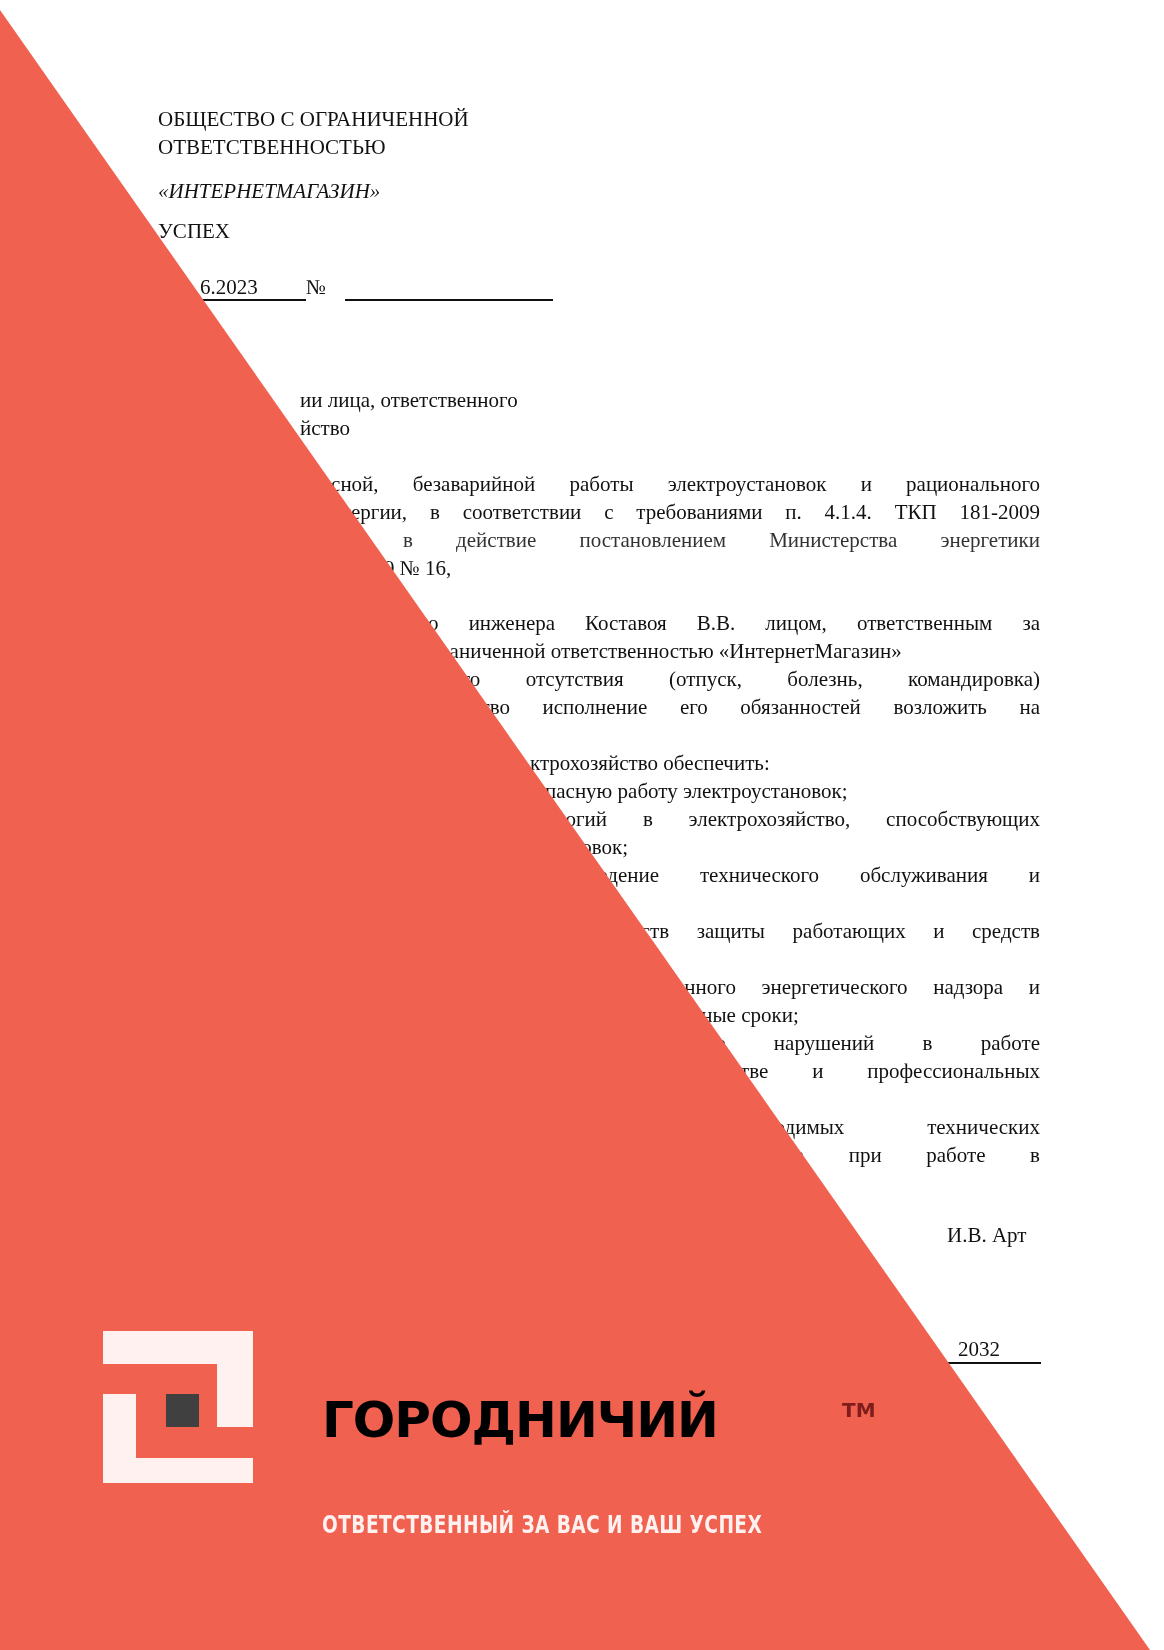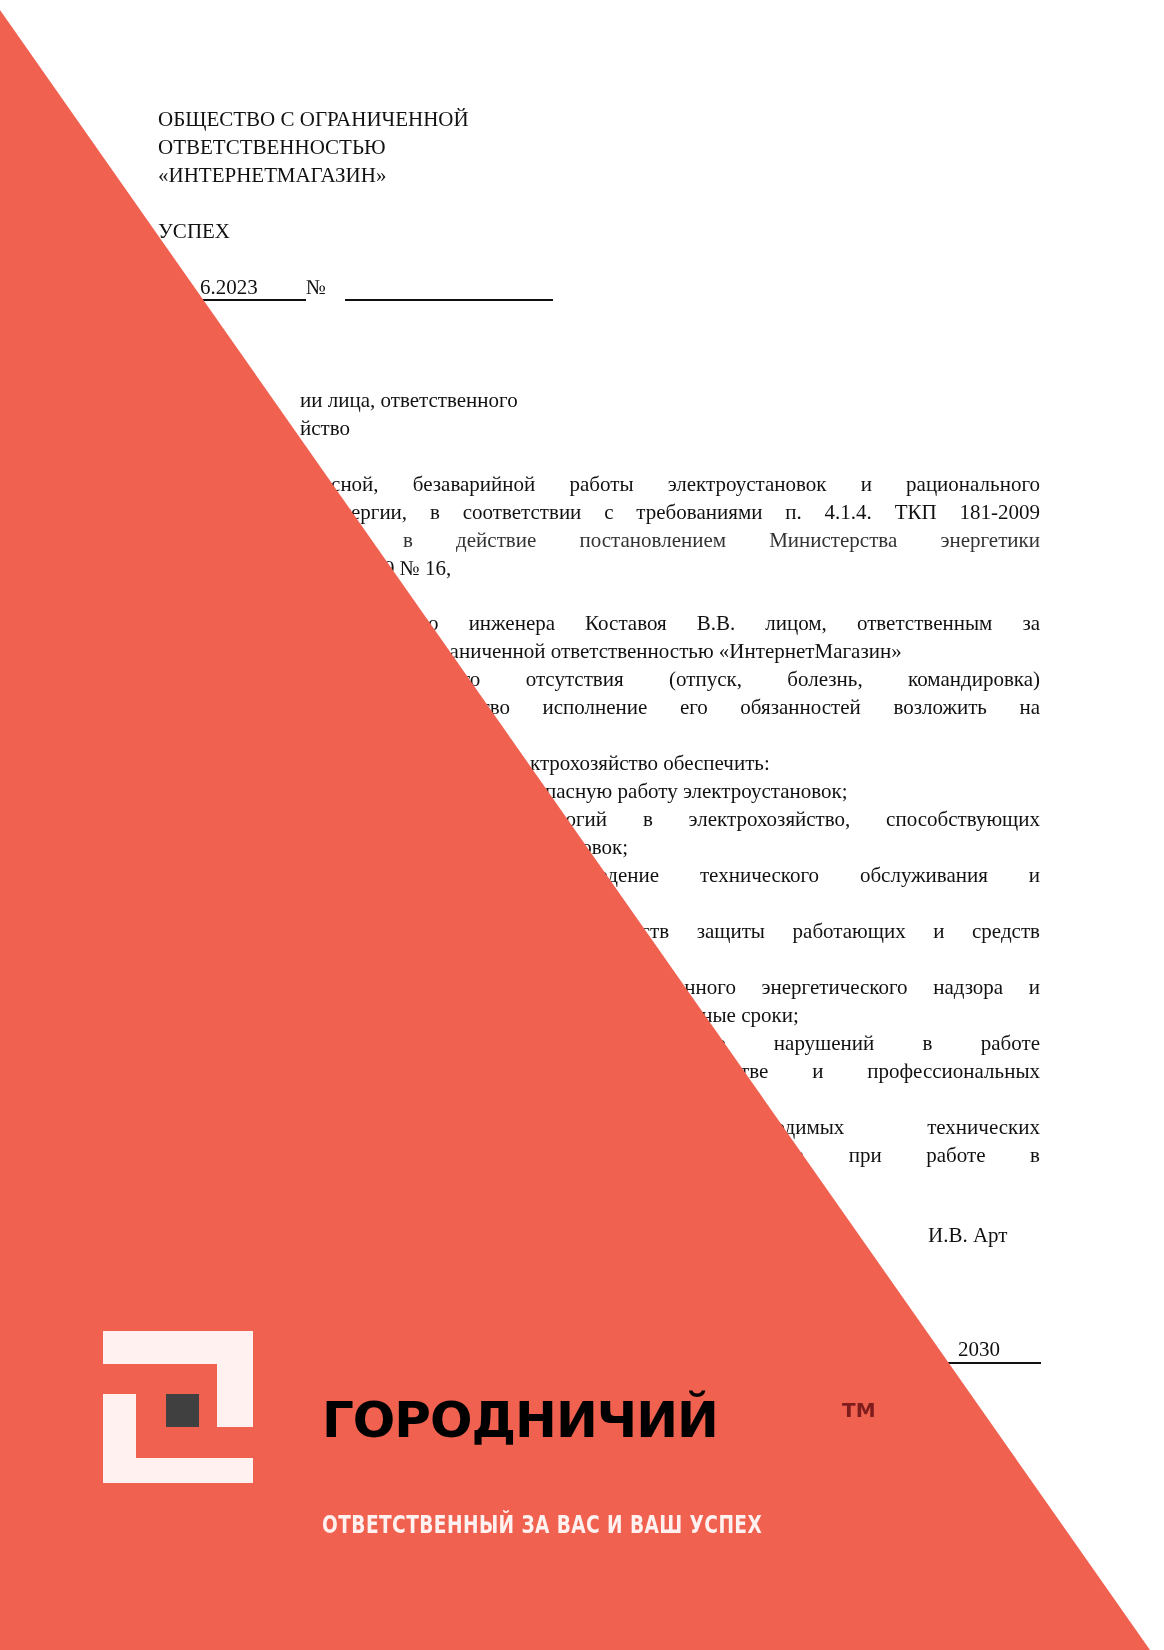--- a/index.html
+++ b/index.html
@@ -38,21 +38,21 @@
     font-weight: bold; font-size: 24px; color: #fff1ef; letter-spacing: 0.5px;
     transform: scaleX(0.86); transform-origin: left top;
   }
 </style>
 </head>
 <body>
 
 <div class="doc">
   <div class="line" style="left:158px;top:107px;">ОБЩЕСТВО  С  ОГРАНИЧЕННОЙ</div>
   <div class="line" style="left:158px;top:135px;">ОТВЕТСТВЕННОСТЬЮ</div>
-  <div class="line" style="left:158px;top:163px;">«ИНТЕРНЕТМАГАЗИН»</div>
+  <div class="line" style="left:158px;top:179px;font-style:italic;">«ИНТЕРНЕТМАГАЗИН»</div>
 
   <div class="line" style="left:158px;top:219px;">УСПЕХ</div>
 
   <div class="line" style="left:200px;top:275px;">6.2023</div>
   <div class="uline" style="left:160px;top:299px;width:146px;"></div>
   <div class="line" style="left:306px;top:275px;">№</div>
   <div class="uline" style="left:345px;top:299px;width:208px;"></div>
 
   <div class="line" style="left:300px;top:388px;">ии  лица,  ответственного</div>
   <div class="line" style="left:300px;top:416px;">йство</div>
@@ -72,23 +72,23 @@
   <div class="line" style="left:570px;top:835px;">новок;</div>
   <div class="line" style="left:590px;width:450px;top:863px;text-align:justify;text-align-last:justify;">зедение технического обслуживания и</div>
   <div class="line" style="left:630px;width:410px;top:919px;text-align:justify;text-align-last:justify;">дств защиты работающих и средств</div>
   <div class="line" style="left:675px;width:365px;top:975px;text-align:justify;text-align-last:justify;">енного энергетического надзора и</div>
   <div class="line" style="left:690px;top:1003px;">нные сроки;</div>
   <div class="line" style="left:705px;width:335px;top:1031px;text-align:justify;text-align-last:justify;">ие нарушений в работе</div>
   <div class="line" style="left:720px;width:320px;top:1059px;text-align:justify;text-align-last:justify;">дстве и профессиональных</div>
   <div class="line" style="left:755px;width:285px;top:1115px;text-align:justify;text-align-last:justify;">бходимых технических</div>
   <div class="line" style="left:775px;width:265px;top:1143px;text-align:justify;text-align-last:justify;">уда при работе в</div>
 
-  <div class="line" style="left:928px;top:1223px;">И.В. Арт</div>
+  <div class="line" style="left:947px;top:1223px;">И.В. Арт</div>
 
-  <div class="line" style="left:958px;top:1337px;">2030</div>
+  <div class="line" style="left:958px;top:1337px;">2032</div>
   <div class="uline" style="left:915px;top:1362px;width:126px;"></div>
 </div>
 
 <div class="overlay"></div>
 
 <svg class="logo-mark" style="left:103px;top:1331px;" width="150" height="152" viewBox="0 0 150 152">
   <rect x="0" y="0" width="150" height="33" fill="#fff1ef"></rect>
   <rect x="114" y="0" width="36" height="96" fill="#fff1ef"></rect>
   <rect x="0" y="63" width="33" height="89" fill="#fff1ef"></rect>
   <rect x="0" y="127" width="150" height="25" fill="#fff1ef"></rect>

